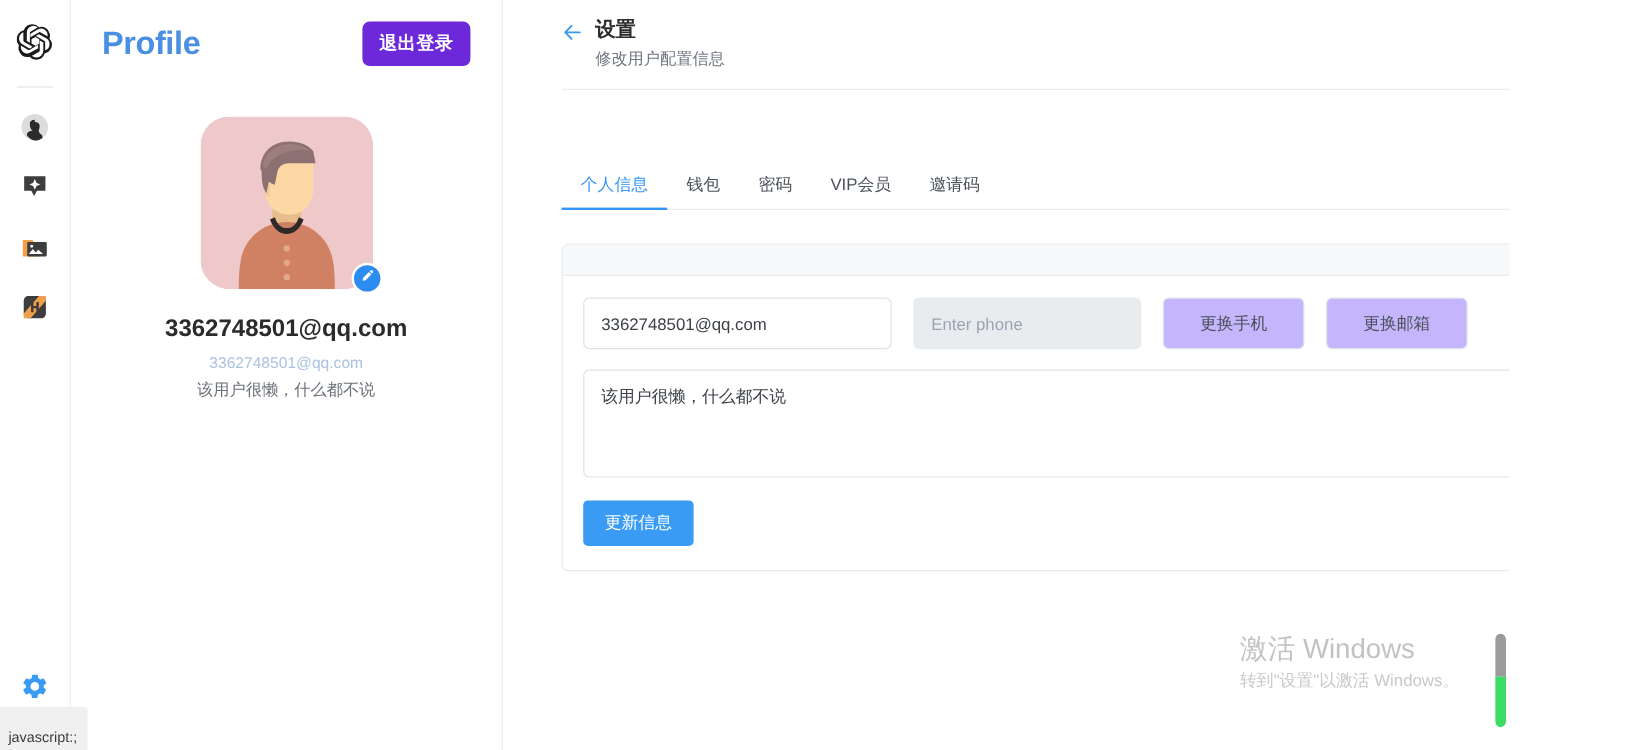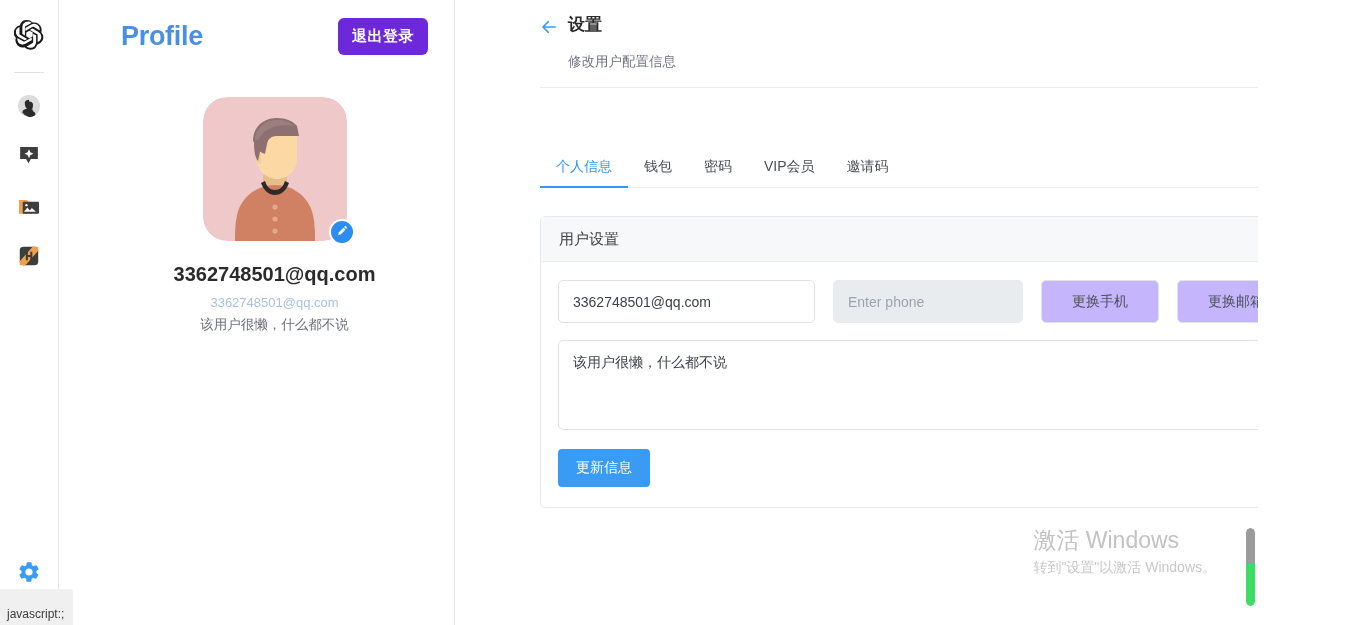--- a/index.html
+++ b/index.html
@@ -4,21 +4,21 @@
 <style>
   * { box-sizing: border-box; }
   html, body {
     margin: 0; padding: 0;
     width: 1360px; height: 625px;
     overflow: hidden;
     background: #ffffff;
     font-family: "Liberation Sans", "DejaVu Sans", sans-serif;
   }
 
-  .app { position: relative; width: 1258px; height: 625px; display: flex; gap: 36px; }
+  .app { position: relative; width: 1258px; height: 625px; display: flex; }
 
   
   .rail {
     width: 59px; height: 625px;
     background: #ffffff;
     border-right: 1px solid #e8e8e8;
     display: flex; flex-direction: column; align-items: center;
     flex: 0 0 59px;
     position: relative;
   }
@@ -81,21 +81,21 @@
 
   
   .main {
     flex: 1 1 auto; height: 625px; background: #ffffff;
     position: relative; overflow: hidden;
   }
   .panel-head { padding: 14px 0 0 49px; }
   .panel-head-row { display: flex; align-items: flex-start; gap: 10px; }
   .back-arrow { width: 18px; height: 18px; margin-top: 4px; cursor: pointer; flex: 0 0 18px; }
   .panel-title { font-size: 17px; font-weight: 700; color: #2b2b2b; line-height: 1.25; }
-  .panel-sub { font-size: 13.5px; color: #6f7680; margin-top: 18px; }
+  .panel-sub { font-size: 13.5px; color: #6f7680; margin-top: 5px; }
   .head-rule { margin: 16px 0 0 49px; width: 843px; height: 1px; background: #e9ecef; }
 
   .tabs {
     margin: 64px 0 0 49px; width: 843px;
     border-bottom: 1px solid #e9ecef;
     display: flex; align-items: flex-end; gap: 0;
   }
   .tab {
     font-size: 14px; color: #4b5159;
     padding: 6px 16px 10px 16px;
@@ -314,21 +314,20 @@
     <div class="tabs">
       <div class="tab active">个人信息</div>
       <div class="tab">钱包</div>
       <div class="tab">密码</div>
       <div class="tab">VIP会员</div>
       <div class="tab">邀请码</div>
     </div>
 
     <div class="card">
       <div class="card-head">
-        <div class="card-head-title">用户设置</div>
       </div>
 
       <div class="card-body">
         <div class="field-row">
           <input class="inp inp-email" type="text" value="3362748501@qq.com" style="">
           <input class="inp inp-phone" type="text" disabled="" placeholder="Enter phone" style="">
           <div class="swap-phone-wrap">
             <button class="swap-btn">更换手机</button>
           </div>
           <button class="swap-btn">更换邮箱</button>

